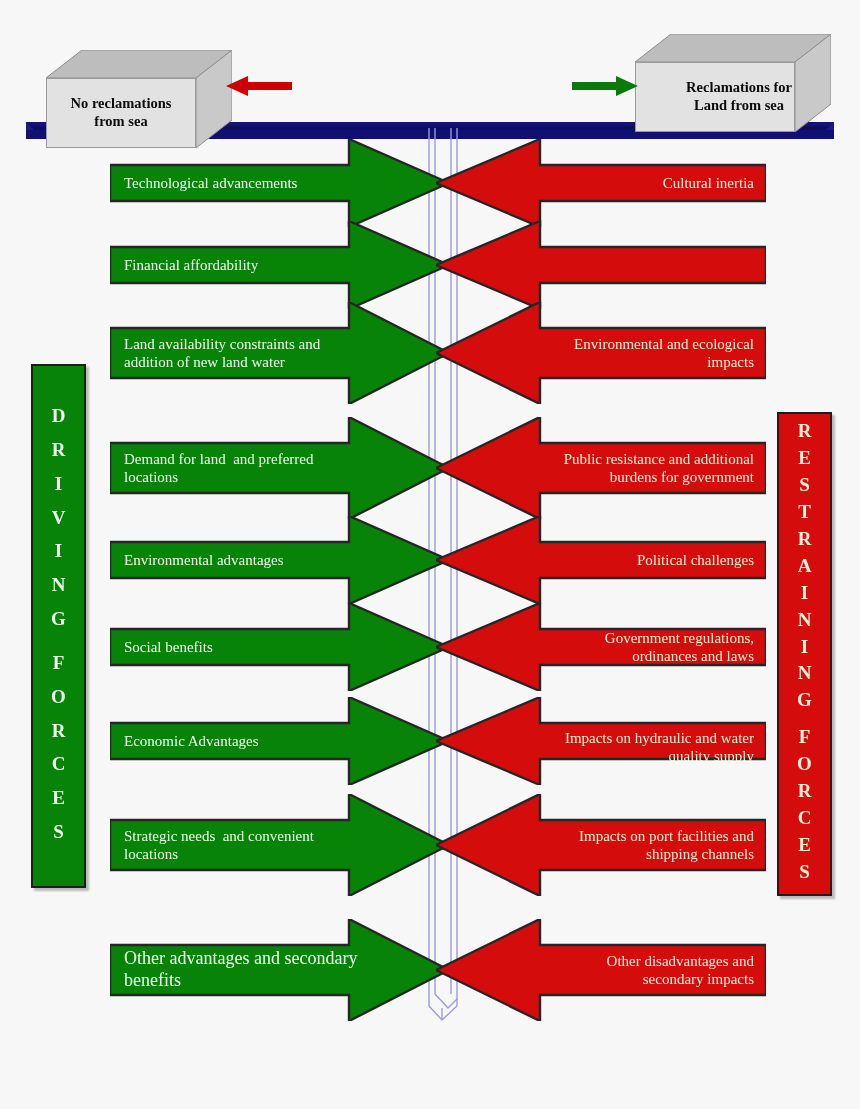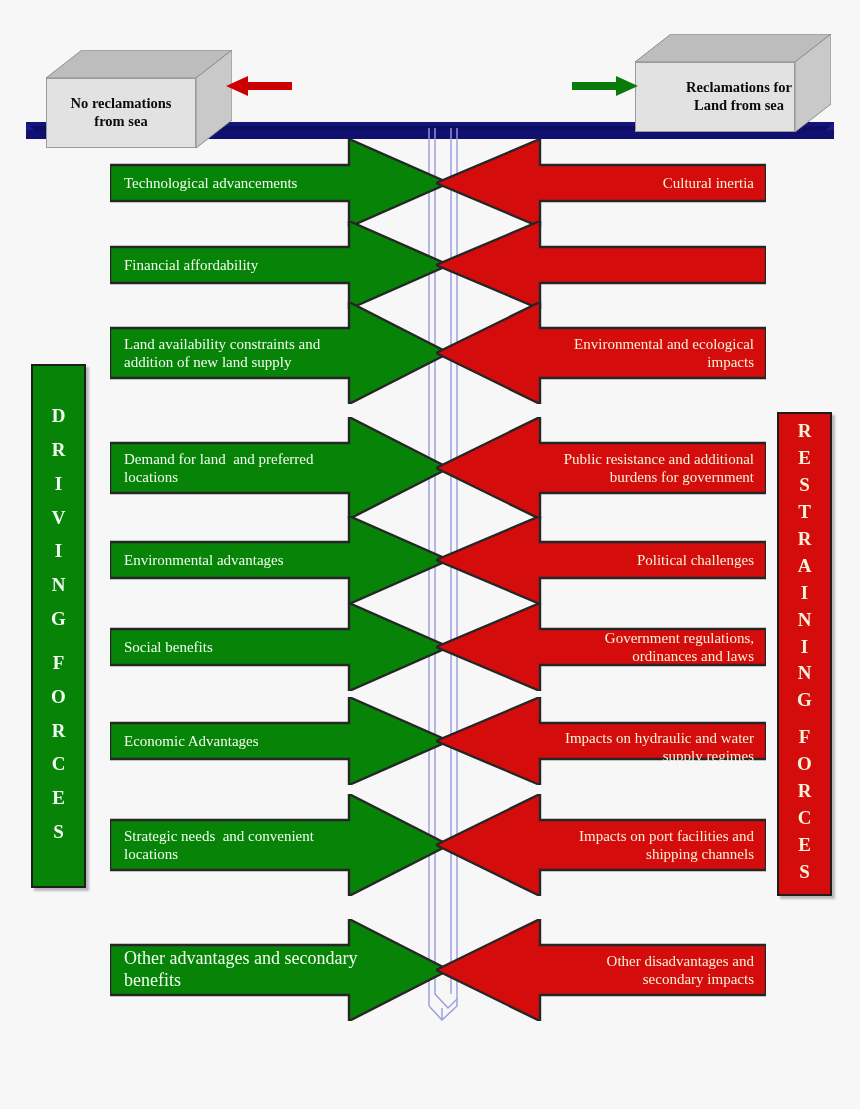--- a/index.html
+++ b/index.html
@@ -184,21 +184,21 @@
           <polygon points="330,26 104,26 104,0 0,44 104,88 104,62 330,62" fill="#d40c0c" stroke="#262626" stroke-width="2.4" stroke-linejoin="miter"></polygon>
         </svg>
       </div>
       <div class="arrow green" style="position: absolute; left: 110px; top: 302px; width: 339px; height: 102px;">
         <svg width="339" height="102">
           <polygon points="0,26 239,26 239,0 339,51 239,102 239,76 0,76" fill="#078307" stroke="#262626" stroke-width="2.4" stroke-linejoin="miter"></polygon>
         </svg>
         <div class="lbl" style="left: 14px; top: 26px; width: 221px; height: 50px; font-size: 15px;">
           <div>
             <div style="white-space: pre;">Land availability constraints and</div>
-            <div style="white-space: pre;">addition of new land supply</div>
+            <div style="white-space: pre;">addition of new land water</div>
           </div>
         </div>
       </div>
       <div class="arrow red" style="position: absolute; left: 436px; top: 302px; width: 330px; height: 102px;">
         <svg width="330" height="102">
           <polygon points="330,26 104,26 104,0 0,51 104,102 104,76 330,76" fill="#d40c0c" stroke="#262626" stroke-width="2.4" stroke-linejoin="miter"></polygon>
         </svg>
         <div class="lbl" style="left: 110px; top: 26px; width: 208px; height: 50px; font-size: 15px;">
           <div style="width: 100%; text-align: right;">
             <div style="white-space: pre;">Environmental and ecological</div>
@@ -279,21 +279,21 @@
           </div>
         </div>
       </div>
       <div class="arrow red" style="position: absolute; left: 436px; top: 697px; width: 330px; height: 88px;">
         <svg width="330" height="88">
           <polygon points="330,26 104,26 104,0 0,44 104,88 104,62 330,62" fill="#d40c0c" stroke="#262626" stroke-width="2.4" stroke-linejoin="miter"></polygon>
         </svg>
         <div class="lbl" style="left: 110px; top: 26px; width: 208px; height: 48px; font-size: 15px;">
           <div style="width: 100%; text-align: right;">
             <div style="white-space: pre;">Impacts on hydraulic and water</div>
-            <div style="white-space: pre;">supply regimes</div>
+            <div style="white-space: pre;">quality supply</div>
           </div>
         </div>
       </div>
       <div class="arrow green" style="position: absolute; left: 110px; top: 794px; width: 339px; height: 102px;">
         <svg width="339" height="102">
           <polygon points="0,26 239,26 239,0 339,51 239,102 239,76 0,76" fill="#078307" stroke="#262626" stroke-width="2.4" stroke-linejoin="miter"></polygon>
         </svg>
         <div class="lbl" style="left: 14px; top: 26px; width: 221px; height: 50px; font-size: 15px;">
           <div>
             <div style="white-space: pre;">Strategic needs  and convenient</div>

